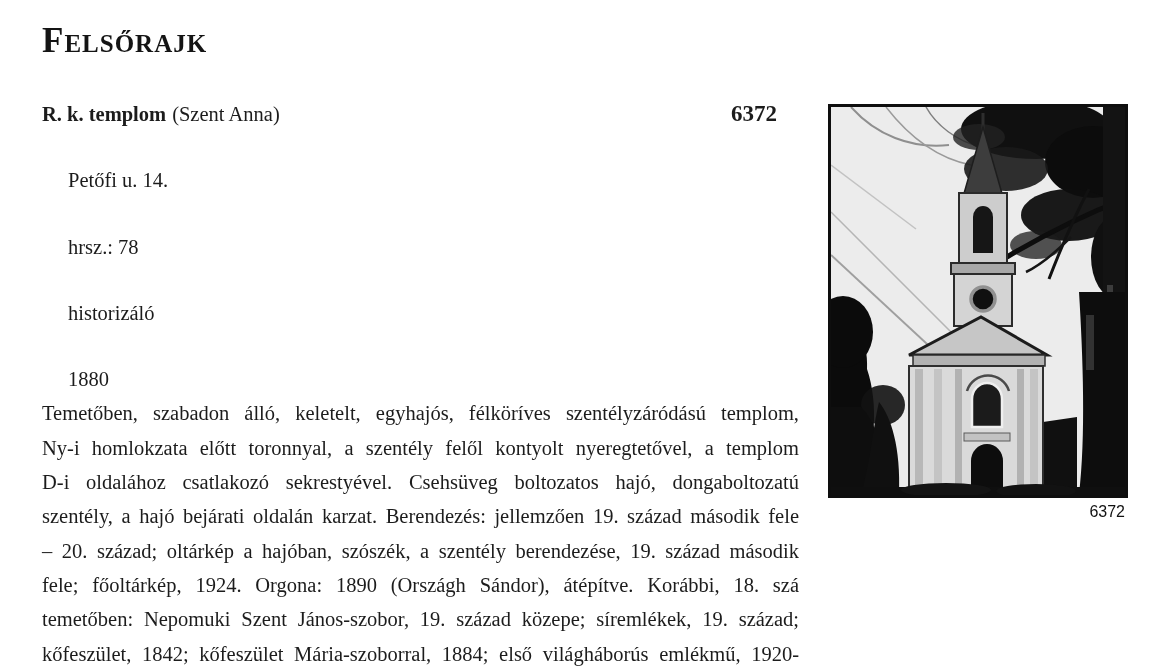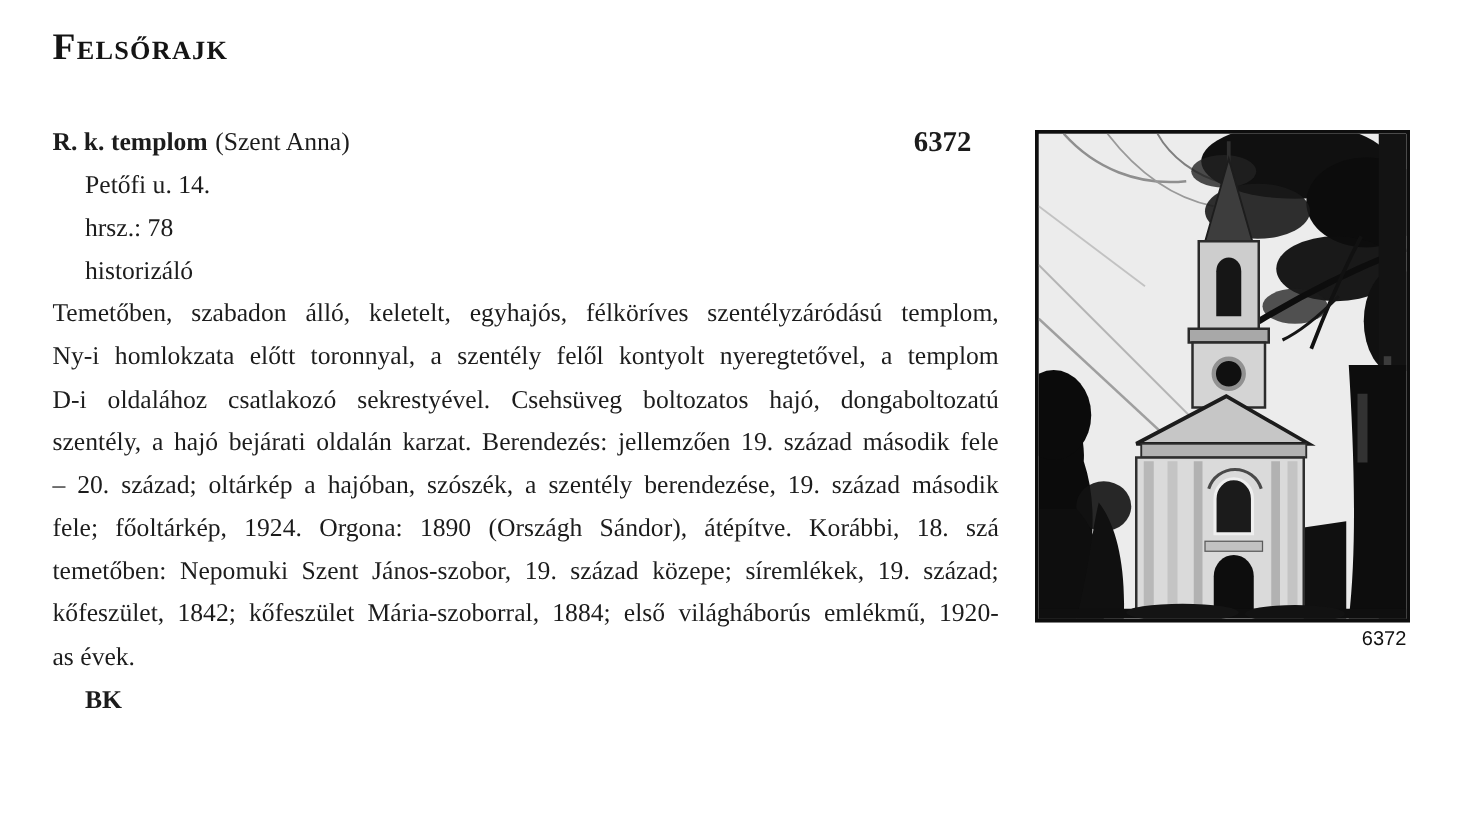--- a/index.html
+++ b/index.html
@@ -7,37 +7,37 @@
     width: 1174px; height: 668px;
     background: #ffffff;
     font-family: "Liberation Serif", serif;
     color: #1c1c1c;
   }
   .page { position: relative; width: 1174px; height: 668px; background: #fff; overflow: hidden; }
 
   .heading {
     position: absolute; left: 42px; top: 21px;
     margin: 0;
-    font-size: 30px; font-weight: 700;
+    font-size: 35px; font-weight: 700;
     font-variant: small-caps;
     letter-spacing: 1px;
     color: #141414;
   }
 
   .text-col {
     position: absolute; left: 42px; top: 97px;
     width: 757px;
     font-size: 20.5px;
     line-height: 34.3px;
   }
   .entry-header { display: flex; justify-content: space-between; align-items: flex-end; }
   .entry-title-bold { font-weight: 700; }
   .entry-dedication { font-weight: 400; margin-left: 6px; }
   .entry-number { font-weight: 700; font-size: 23px; margin-right: 22px; }
-  .detail { padding-left: 26px; }
+  .detail { padding-left: 26px; margin-top: 32px; }
   .author { padding-left: 26px; font-weight: bold; }
   .jline { text-align: justify; }
   .jline.just { text-align-last: justify; }
 
   .photo-block { position: absolute; left: 828px; top: 104px; width: 300px; margin: 0; }
   .photo {
     width: 294px; height: 388px;
     border: 3px solid #0e0e0e;
     background: #ececec;
   }
@@ -63,20 +63,21 @@
     <div class="entry-header">
       <span>
         <span class="entry-title-bold">R. k. templom</span><span class="entry-dedication">(Szent Anna)</span>
       </span>
       <span class="entry-number">6372</span>
     </div>
 
     <div class="detail">Petőfi u. 14.</div>
     <div class="detail">hrsz.: 78</div>
     <div class="detail">historizáló</div>
+    <div class="detail">1880</div>
 
     <div class="para">
       <div class="jline just">Temetőben, szabadon álló, keletelt, egyhajós, félköríves szentélyzáródású templom,</div>
       <div class="jline just">Ny-i homlokzata előtt toronnyal, a szentély felől kontyolt nyeregtetővel, a templom</div>
       <div class="jline just">D-i oldalához csatlakozó sekrestyével. Csehsüveg boltozatos hajó, dongaboltozatú</div>
       <div class="jline just">szentély, a hajó bejárati oldalán karzat. Berendezés: jellemzően 19. század második fele</div>
       <div class="jline just">– 20. század; oltárkép a hajóban, szószék, a szentély berendezése, 19. század második</div>
       <div class="jline just">fele; főoltárkép, 1924. Orgona: 1890 (Országh Sándor), átépítve. Korábbi, 18. szá</div>
       <div class="jline just">temetőben: Nepomuki Szent János-szobor, 19. század közepe; síremlékek, 19. század;</div>
       <div class="jline just">kőfeszület, 1842; kőfeszület Mária-szoborral, 1884; első világháborús emlékmű, 1920-</div>

